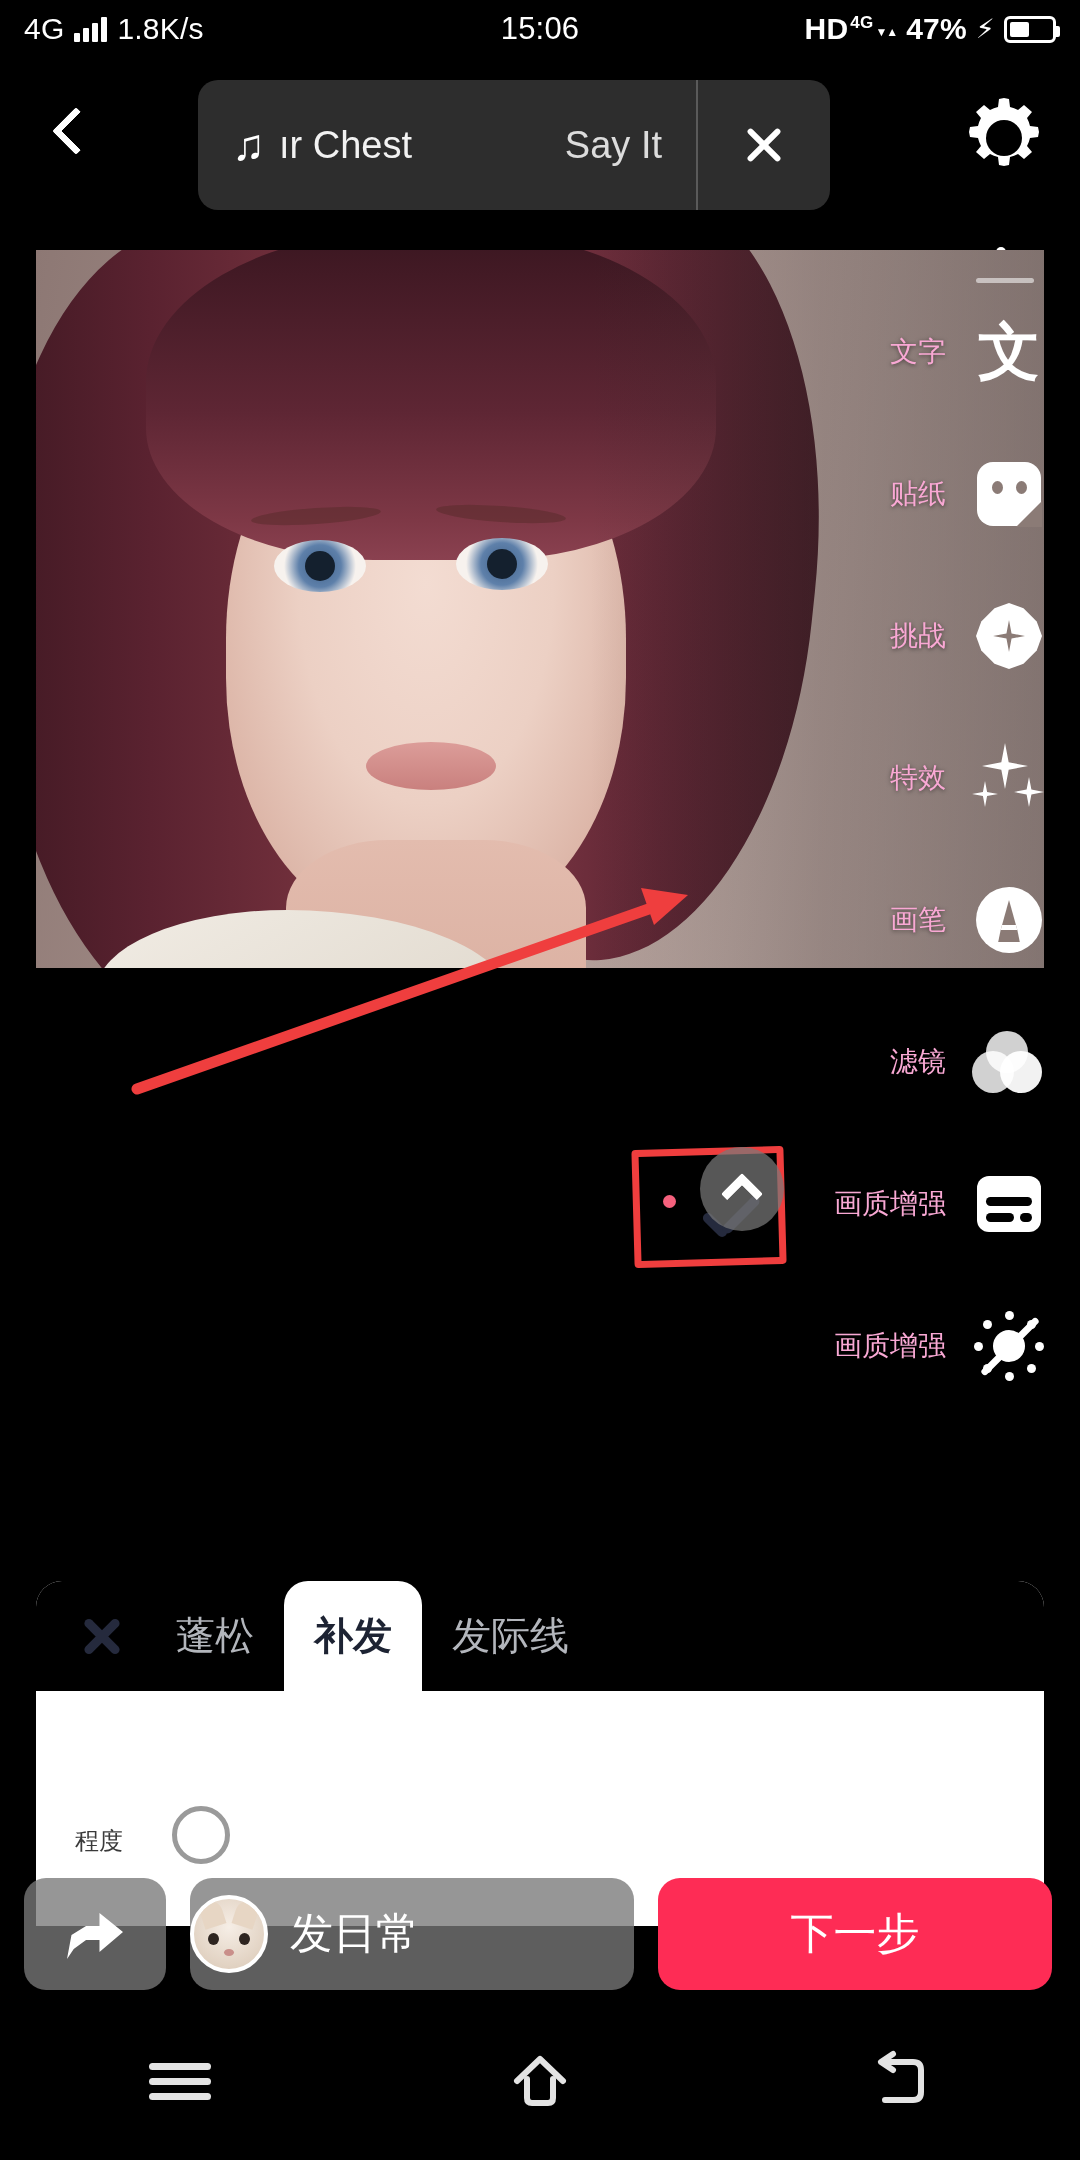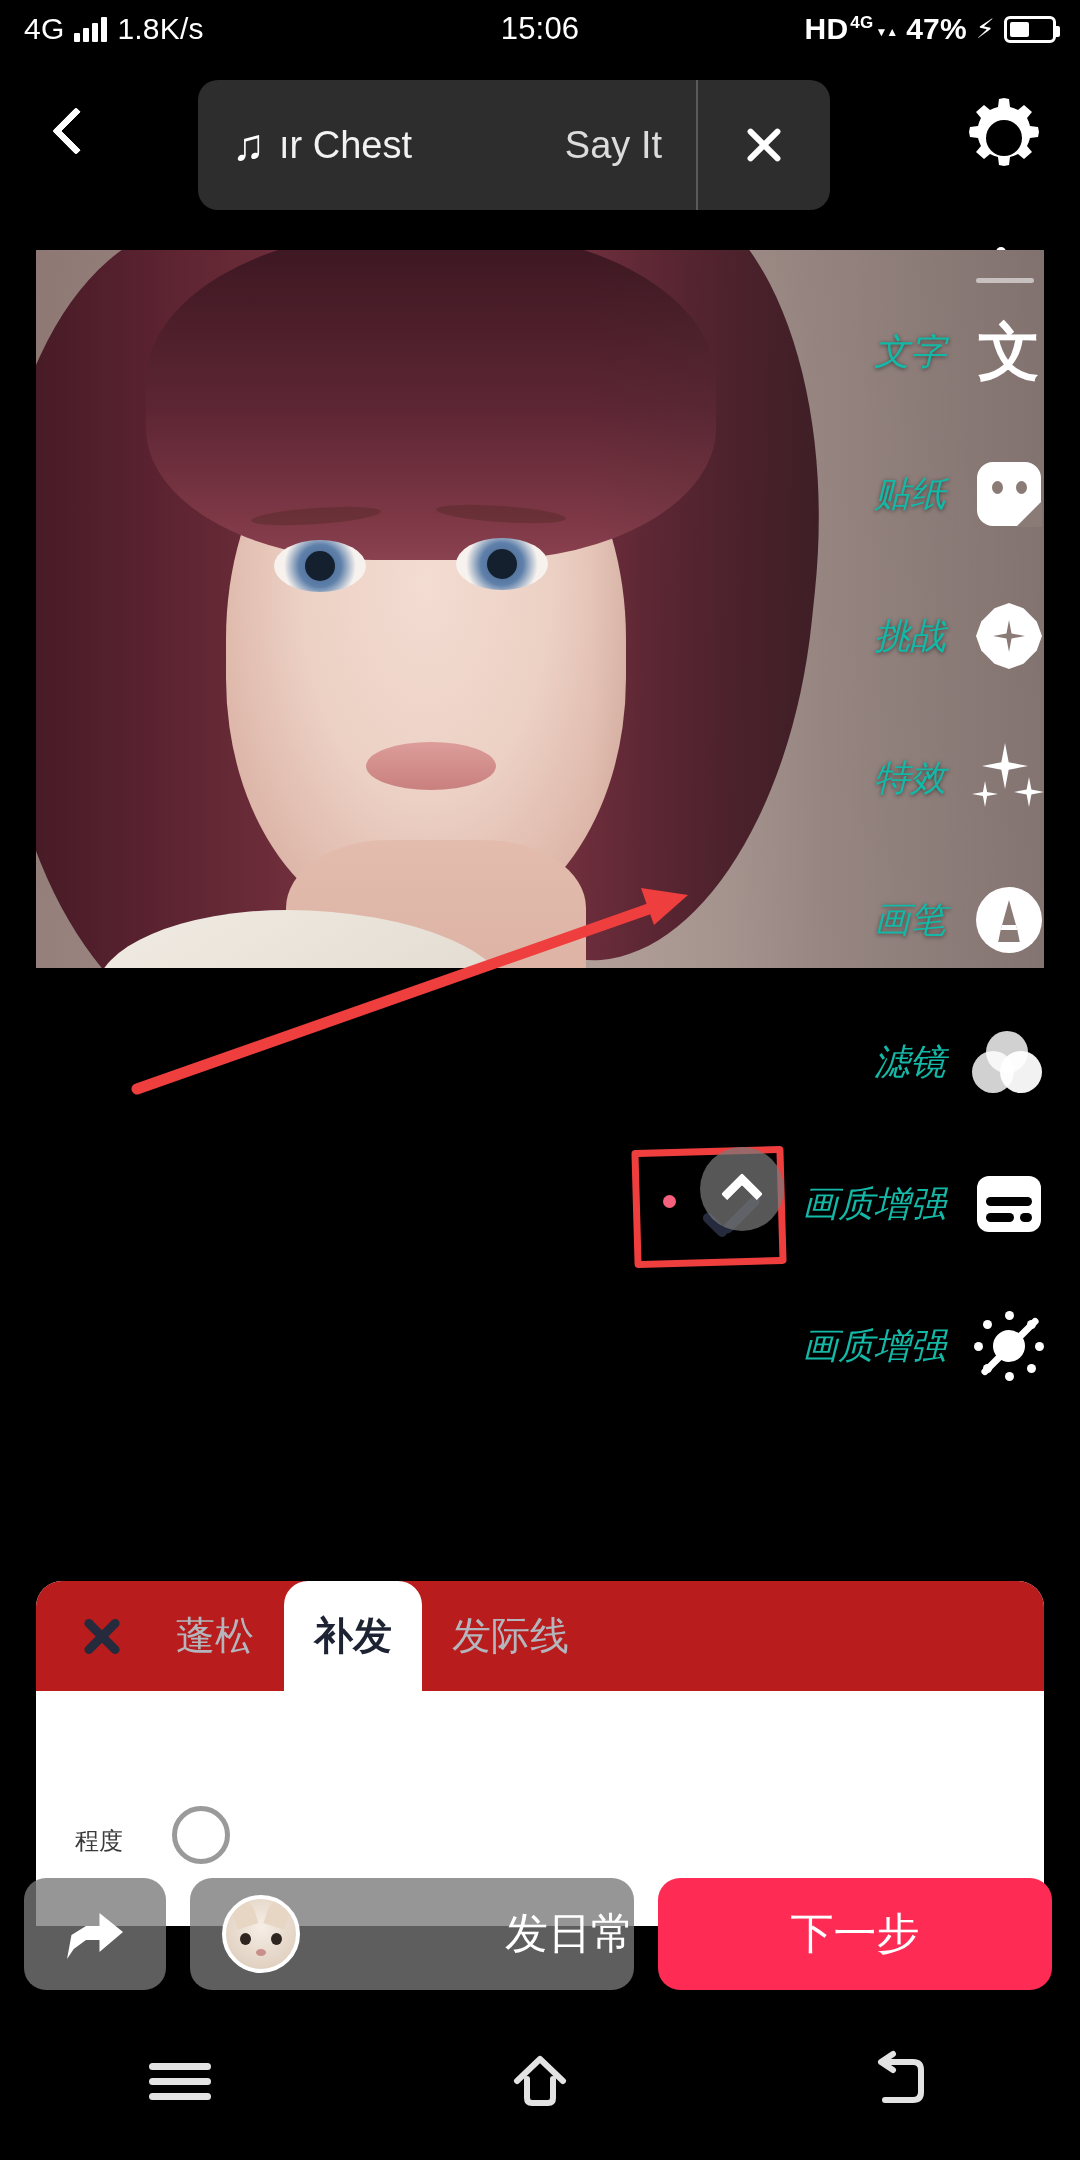--- a/index.html
+++ b/index.html
@@ -134,21 +134,21 @@
     position:absolute; inset:0;
     background:linear-gradient(90deg,rgba(0,0,0,0) 55%,rgba(60,45,45,.30) 78%,rgba(50,38,38,.45) 100%);
   }
 
   
   .drag-handle{ position:absolute; right:10px; top:28px; width:58px; height:5px; background:rgba(255,255,255,.55); border-radius:3px; }
 
   
   .rail{ position:absolute; right:0; top:300px; width:330px; }
   .rail-item{ display:flex; align-items:center; justify-content:flex-end; gap:26px; height:104px; margin-bottom:38px; padding-right:34px; }
-  .rail-label{ font-size:36px; color:#14b8a6; text-shadow:0 1px 4px rgba(0,0,0,.55); white-space:nowrap;font-style:italic; }
+  .rail-label{ font-size:28px; color:#f9a8d4; text-shadow:0 1px 4px rgba(0,0,0,.55); white-space:nowrap; }
   .rail-icon{ width:74px; height:74px; display:flex; align-items:center; justify-content:center; flex:none; }
 
   .ic-text{ font-size:62px; font-weight:700; line-height:1; color:#fff; }
   .ic-sticker{
     width:64px; height:64px; background:#fff; border-radius:16px 16px 4px 16px; position:relative;
   }
   .ic-sticker::before,.ic-sticker::after{ content:""; position:absolute; width:11px; height:13px; background:#8b7b76; border-radius:50%; top:19px; }
   .ic-sticker::before{ left:15px; }
   .ic-sticker::after{ left:39px; }
   .ic-sticker i{ position:absolute; right:-1px; bottom:-1px; width:26px; height:26px; background:#8b7b76; clip-path:polygon(100% 0,100% 100%,0 100%); }
@@ -196,21 +196,21 @@
     position:absolute; left:633px; top:1148px; width:152px; height:118px;
     border:7px solid #ef3e3e; border-radius:4px; transform:rotate(-1.6deg);
   }
 
   
   .sheet{
     position:absolute; left:36px; top:1581px; width:1008px; height:345px;
     background:#fff; border-radius:26px 26px 0 0;
   }
   .tabs{
-    position:relative; height:110px; background:#b91c1c; border-radius:26px 26px 0 0;
+    position:relative; height:110px; background:#000000; border-radius:26px 26px 0 0;
     display:flex; align-items:center; padding:0 0 0 22px;
   }
   .tab-close{ width:88px; height:110px; display:flex; align-items:center; justify-content:center; flex:none; }
   .tc-x{ position:relative; width:46px; height:46px; }
   .tc-x::before,.tc-x::after{ content:""; position:absolute; left:0; top:19px; width:46px; height:9px; background:#252a3d; border-radius:5px; }
   .tc-x::before{ transform:rotate(45deg); }
   .tc-x::after{ transform:rotate(-45deg); }
   .tab{
     font-size:39px; color:#b3b6bc; padding:0 30px; height:110px;
     display:flex; align-items:center; white-space:nowrap;
@@ -239,21 +239,21 @@
     border:5px solid #9a9a9a; background:transparent;
   }
 
   
   .actionbar{ position:absolute; left:0; top:1866px; width:1080px; height:136px; display:flex; align-items:center; gap:24px; padding:0 24px; }
   .share-btn{ width:142px; height:112px; border-radius:22px; background:rgba(120,120,120,.78); display:flex; align-items:center; justify-content:center; }
   .share-arrow{ width:56px; height:50px; position:relative; }
   .share-arrow i{ position:absolute; left:0; bottom:0; width:56px; height:50px; background:#fff;
     clip-path:polygon(0 100%,8% 52%,34% 34%,58% 34%,58% 8%,100% 46%,58% 86%,58% 62%,34% 62%,12% 80%); }
   .daily-btn{ flex:1; max-width:444px; height:112px; border-radius:22px; background:rgba(120,120,120,.78);
-    display:flex; align-items:center; justify-content:space-between; gap:22px;padding-left:32px; }
+    display:flex; align-items:center; justify-content:flex-start; gap:22px; }
   .avatar{ width:78px; height:78px; border-radius:50%; border:4px solid #fff; overflow:hidden; position:relative;
     background:radial-gradient(circle at 50% 40%,#f6eee6,#d9c7b4); flex:none; }
   .avatar .ear{ position:absolute; width:22px; height:26px; background:#e7d6c4; border-radius:50% 50% 0 0; top:2px; }
   .avatar .ear.l{ left:7px; transform:rotate(-18deg); }
   .avatar .ear.r{ right:7px; transform:rotate(18deg); }
   .avatar .eyes{ position:absolute; top:34px; left:0; width:100%; display:flex; justify-content:center; gap:20px; }
   .avatar .eyes i{ width:11px; height:12px; border-radius:50%; background:#2e2520; }
   .avatar .nose{ position:absolute; top:50px; left:50%; transform:translateX(-50%); width:10px; height:7px; border-radius:50%; background:#c98f8a; }
   .daily-text{ font-size:43px; color:#fff; }
   .next-btn{ flex:1; max-width:394px; height:112px; border-radius:22px; background:#fe2c55;

